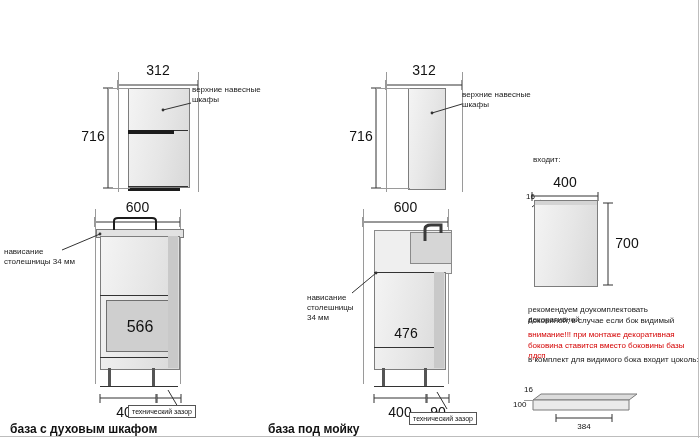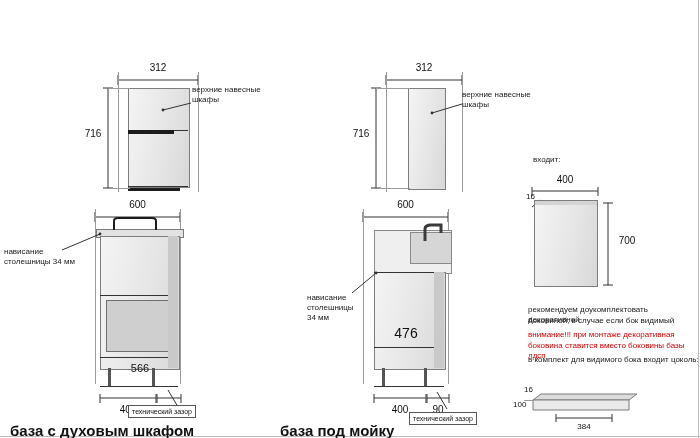--- a/index.html
+++ b/index.html
@@ -7,38 +7,38 @@
     width:700px;height:438px;
     background:#ffffff;
     font-family:"Liberation Sans", sans-serif;
     position:relative;
     overflow:hidden;
     color:#111;
   }
   .root{position:relative;width:700px;height:438px;}
   .abs{position:absolute;}
   .txt{font-size:8px;line-height:1.25;color:#1a1a1a;white-space:pre-line;}
-  .dim{font-size:10px;color:#111;text-align:center;}
+  .dim{font-size:14px;color:#111;text-align:center;}
   .title-box{
     border:1px solid #222;background:#fff;
     padding:5px 10px;font-size:12px;font-weight:bold;
   }
   .panel-light{background:#efefef;border:1px solid #8a8a8a;}
   .panel-mid{background:#e2e2e2;border:1px solid #7a7a7a;}
   .panel-dark{background:#cfcfcf;border:1px solid #6f6f6f;}
   .panel-grad{
     background:linear-gradient(100deg,#f4f4f4 0%,#e6e6e6 55%,#d8d8d8 100%);
     border:1px solid #7d7d7d;
   }
   .line-h{background:#333;height:1px;}
   .line-thin-h{background:#9a9a9a;height:1px;}
   .line-thin-v{background:#9a9a9a;width:1px;}
   .divider{position:absolute;background:#bdbdbd;}
   .redtxt{color:#d40000;}
-  .capt{font-size:15px;font-weight:bold;}
+  .capt{font-size:12px;font-weight:bold;}
   .boxlabel{border:1px solid #555;background:#fff;font-size:7px;padding:2px 3px;}
   svg{display:block;overflow:visible;}
 </style>
 </head>
 <body>
 
 <div class="root">
 
 
   <div class="abs divider" style="left:0;top:436px;width:700px;height:1px;"></div>
@@ -107,21 +107,21 @@
   <div class="abs panel-dark" style="left:106px;top:300px;width:66px;height:50px;"></div>
   <div class="abs line-h" style="left:100px;top:295px;width:78px;"></div>
   <div class="abs line-h" style="left:100px;top:357px;width:78px;"></div>
 
   <div class="abs" style="left:168px;top:236px;width:10px;height:132px;background:#c9c9c9;"></div>
 
   <div class="abs" style="left:108px;top:368px;width:3px;height:18px;background:#555;"></div>
   <div class="abs" style="left:152px;top:368px;width:3px;height:18px;background:#555;"></div>
   <div class="abs line-h" style="left:100px;top:386px;width:78px;"></div>
 
-  <div class="abs dim" style="left:118px;top:318px;width:44px;font-size:11px;margin-top:44px;">566</div>
+  <div class="abs dim" style="left:118px;top:318px;width:44px;font-size:16px;">566</div>
 
   <div class="abs" style="left:62px;top:233px;">
     <svg width="40" height="18">
         <line x1="0" y1="17" x2="38" y2="1" stroke="#333" stroke-width="1"></line>
         <circle cx="38" cy="1" r="1.4" fill="#333"></circle>
       </svg>
   </div>
   <div class="abs txt" style="left:4px;top:247px;width:76px;">нависание
 столешницы 34 мм</div>
 
@@ -242,21 +242,21 @@
     <div class="dim" style="margin-top:1px;">90</div>
   </div>
 
   <div class="abs" style="left:437px;top:392px;">
     <svg width="12" height="18">
         <line x1="0" y1="0" x2="10" y2="17" stroke="#333" stroke-width="1"></line>
       </svg>
   </div>
   <div class="abs boxlabel" style="left:409px;top:412px;">технический зазор</div>
 
-  <div class="abs capt" style="left:268px;top:422px;margin-left:12px;">база под мойку</div>
+  <div class="abs capt" style="left:268px;top:422px;">база под мойку</div>
 
   <div class="abs txt" style="left:533px;top:155px;">входит:</div>
 
   <div class="abs" style="left:532px;top:174px;width:66px;">
     <div class="dim" style="margin-bottom:2px;">400</div>
     <svg width="66" height="9">
       <line x1="0" y1="4" x2="66" y2="4" stroke="#333" stroke-width="1"></line>
       <line x1="0" y1="0" x2="0" y2="9" stroke="#333" stroke-width="1"></line>
       <line x1="66" y1="0" x2="66" y2="9" stroke="#333" stroke-width="1"></line>
     </svg>

